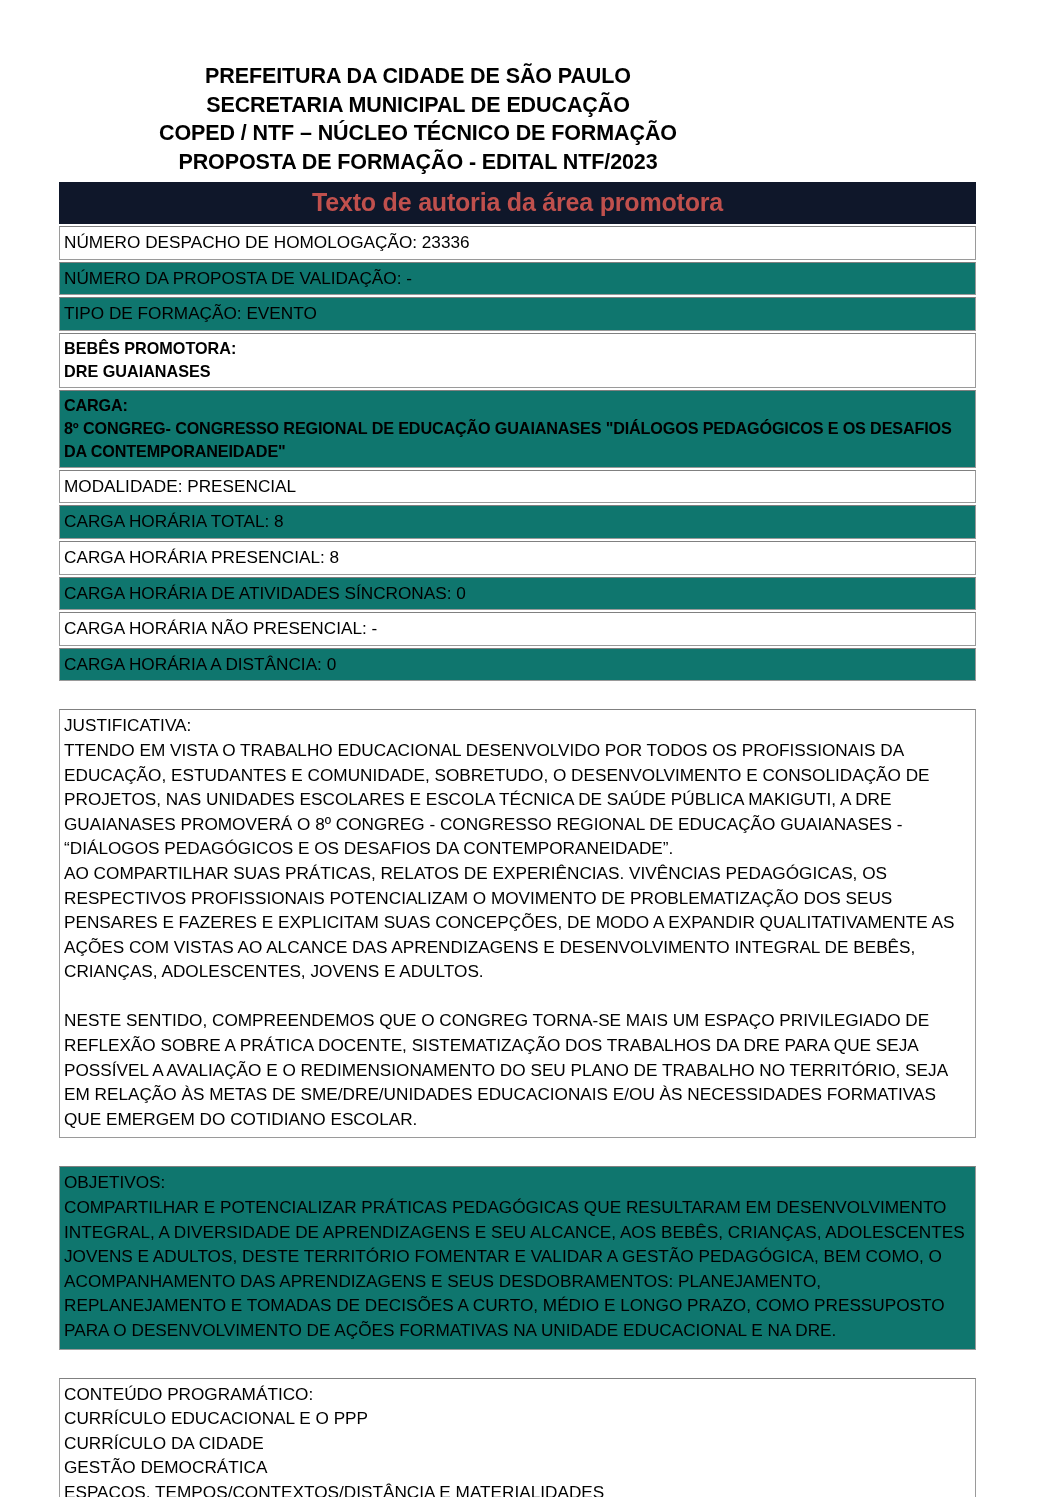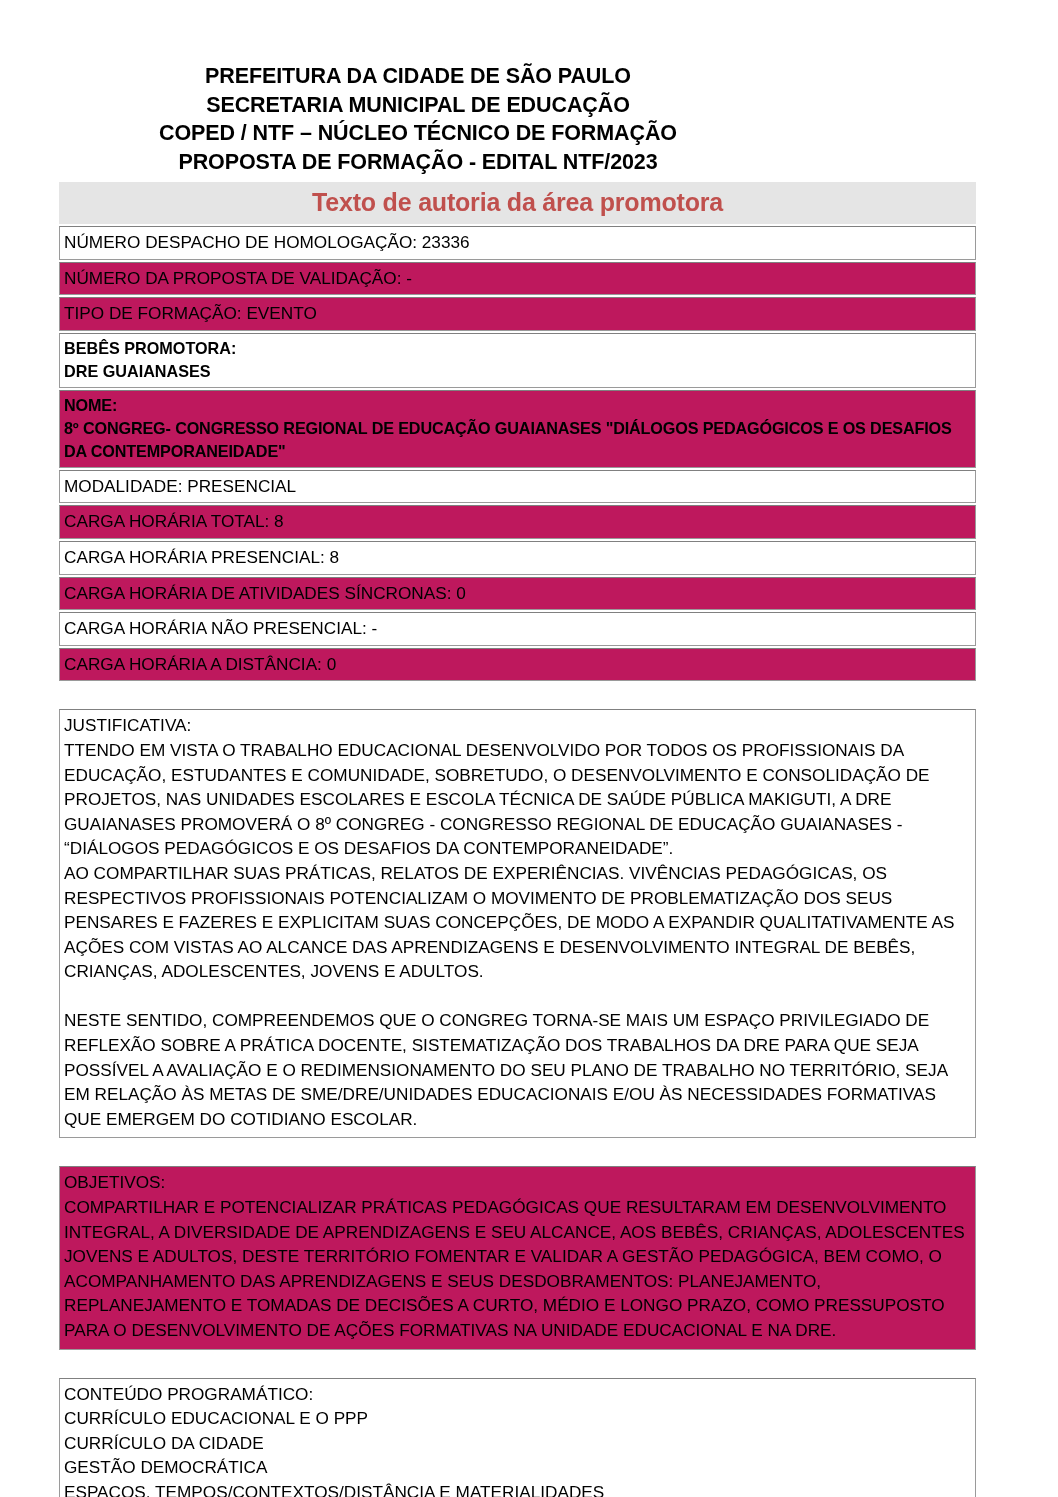--- a/index.html
+++ b/index.html
@@ -38,21 +38,21 @@
 
   
   .sheet {
     position: absolute;
     left: 59px;
     top: 182px;
     width: 917px;
   }
 
   .banner {
-    background: #e5e5e5;
+    background: #0f172a;
     text-align: center;
     padding: 5px 0 7px 0;
     box-sizing: border-box;
     width: 917px;
   }
   .banner-text {
     color: #C0504D;
     font-size: 25px;
     font-weight: bold;
     line-height: 30px;
@@ -63,21 +63,21 @@
     box-sizing: border-box;
     border: 1px solid #9a9a9a;
     border-top: 1px solid #808080;
     width: 917px;
     padding: 3px 4px 4px 4px;
     font-size: 17.2px;
     line-height: 24.6px;
     background: #ffffff;
     margin-top: 2px;
   }
-  .row.tint { background: #be185d; }
+  .row.tint { background: #0f766e; }
   .row.bold { font-weight: bold; font-size: 16.2px; line-height: 23px; }
   .row.block { padding-bottom: 6px; margin-top: 28px; }
 
   .row p {
     margin: 0;
   }
   .row p.spacer {
     height: 24.6px;
   }
 
@@ -118,21 +118,21 @@
     <div class="row tint">
       <p>TIPO DE FORMAÇÃO: EVENTO</p>
     </div>
 
     <div class="row bold">
       <p>BEBÊS PROMOTORA:</p>
       <p>DRE GUAIANASES</p>
     </div>
 
     <div class="row tint bold nome">
-      <p>NOME:</p>
+      <p>CARGA:</p>
       <p>8º CONGREG- CONGRESSO REGIONAL DE EDUCAÇÃO GUAIANASES "DIÁLOGOS PEDAGÓGICOS E OS DESAFIOS DA CONTEMPORANEIDADE"</p>
     </div>
 
     <div class="row">
       <p>MODALIDADE: PRESENCIAL</p>
     </div>
 
     <div class="row tint">
       <p>CARGA HORÁRIA TOTAL: 8</p>
     </div>

